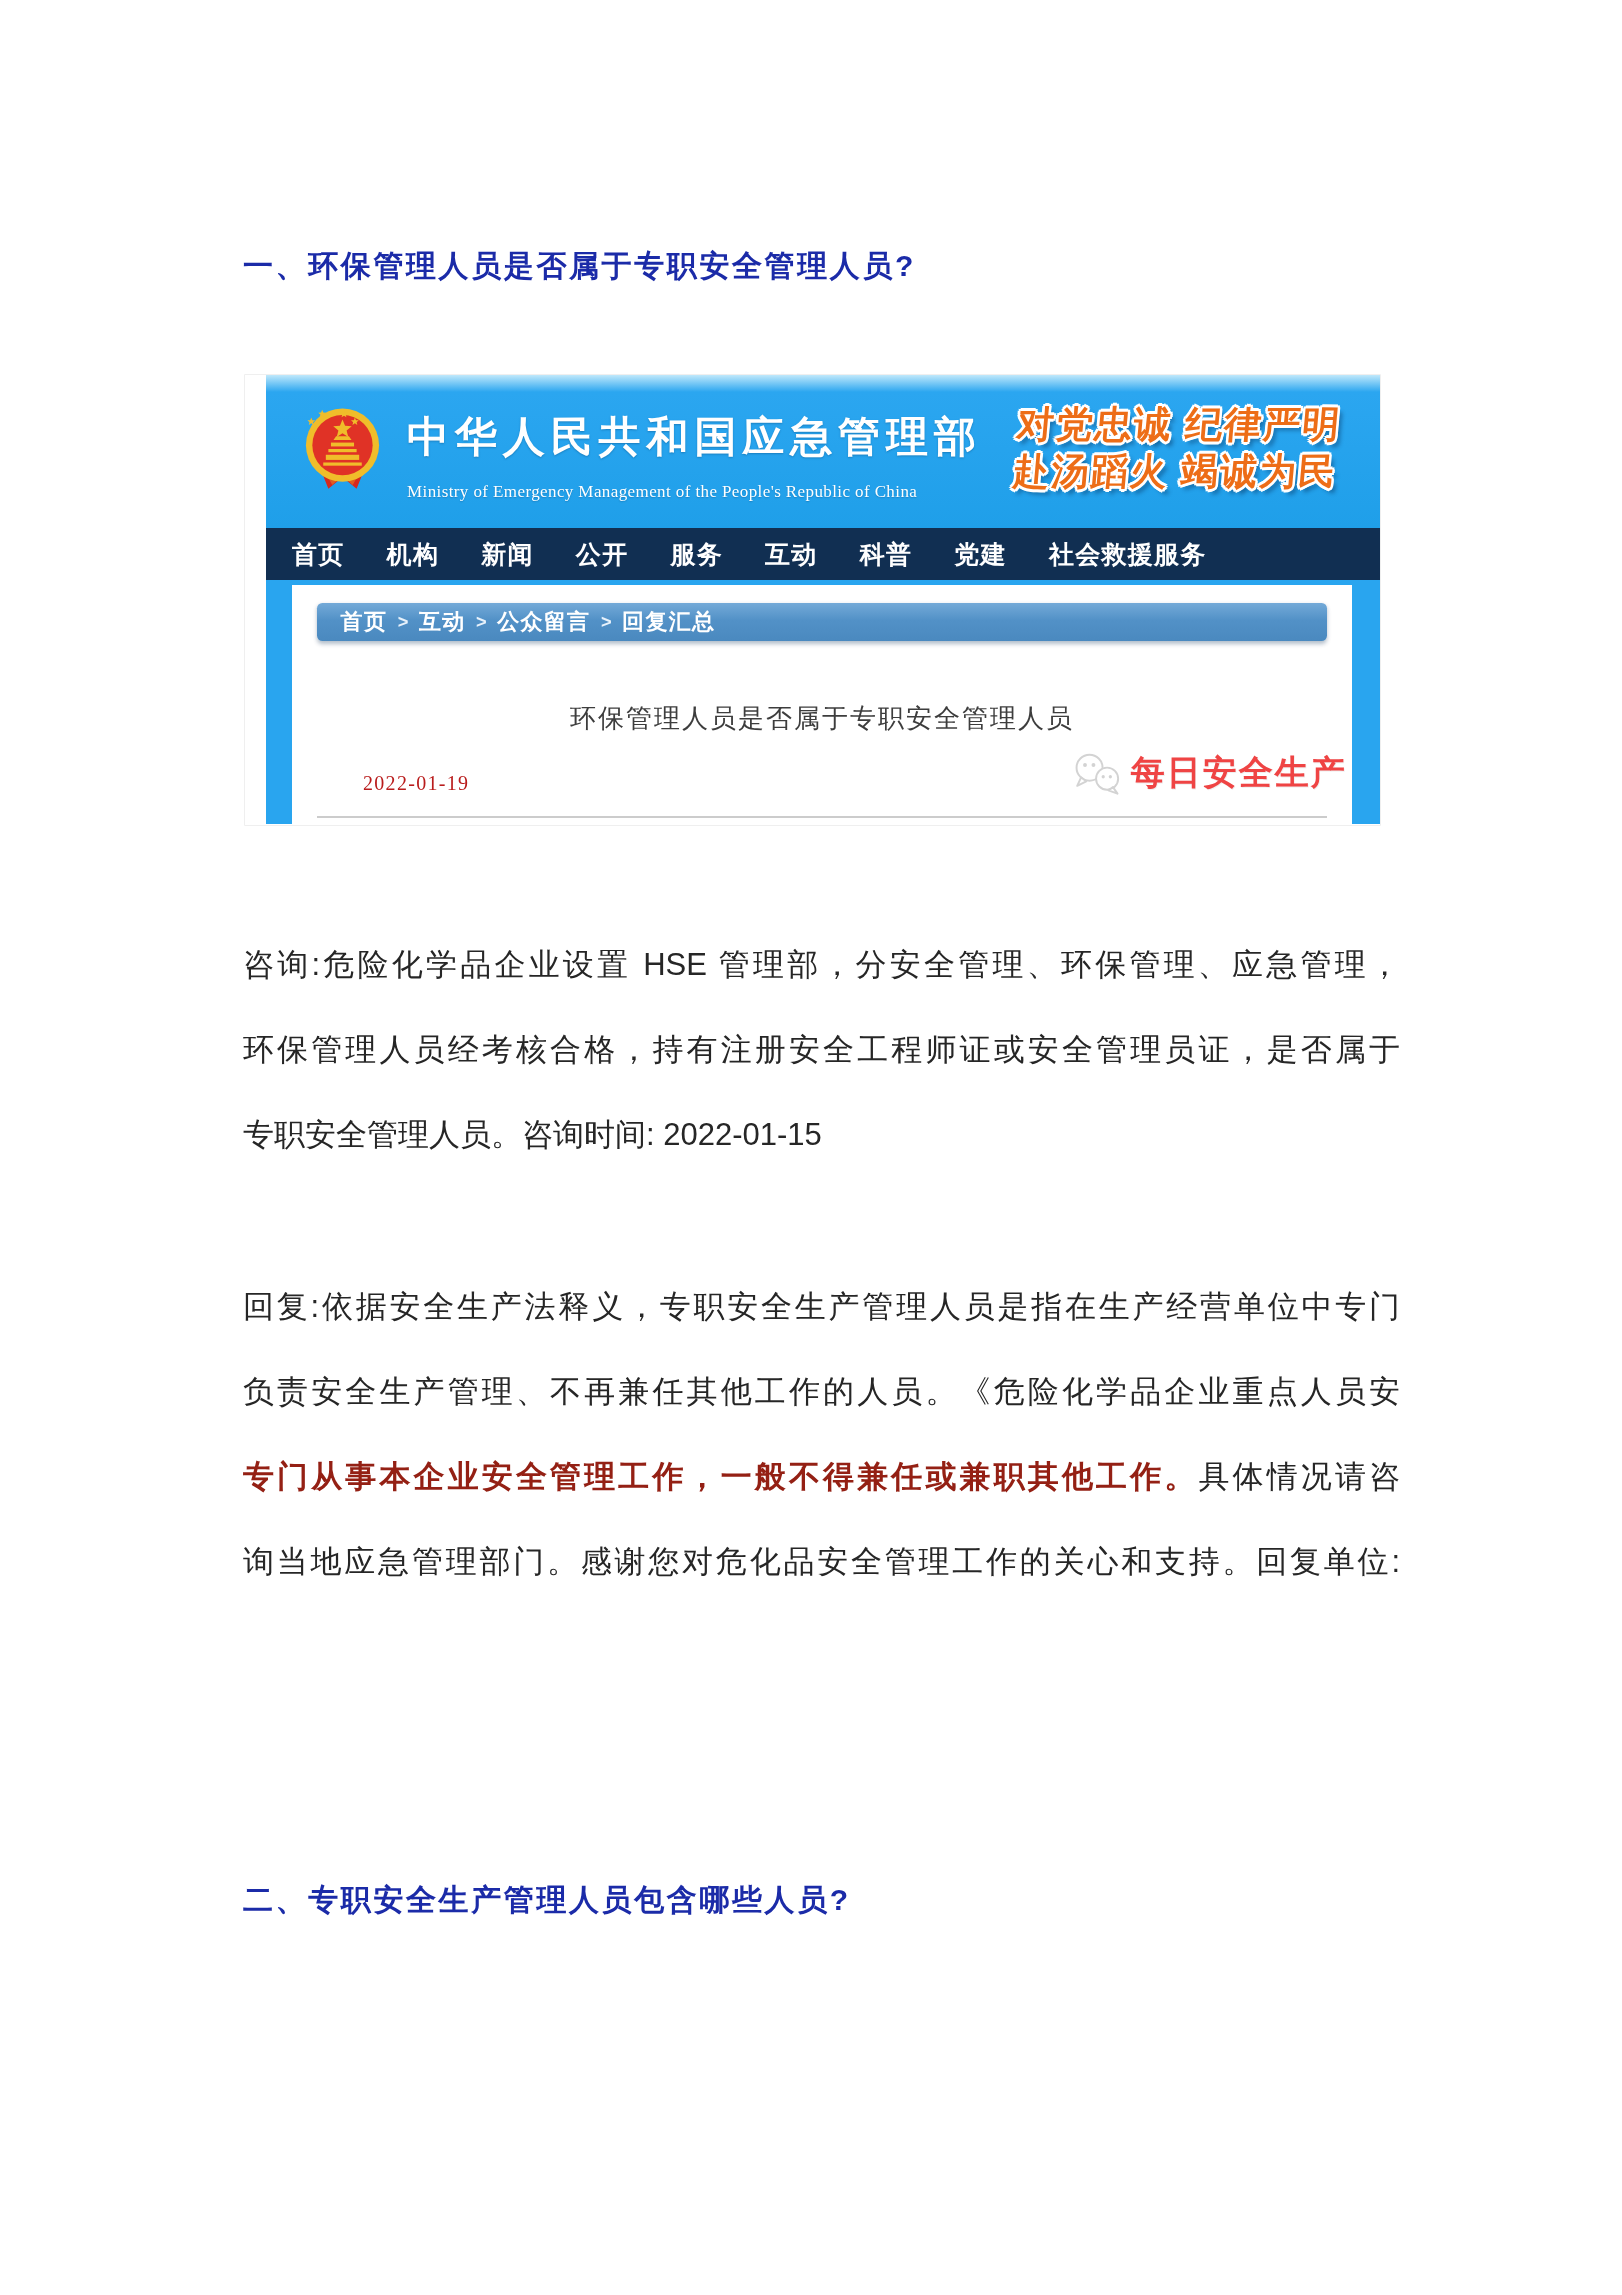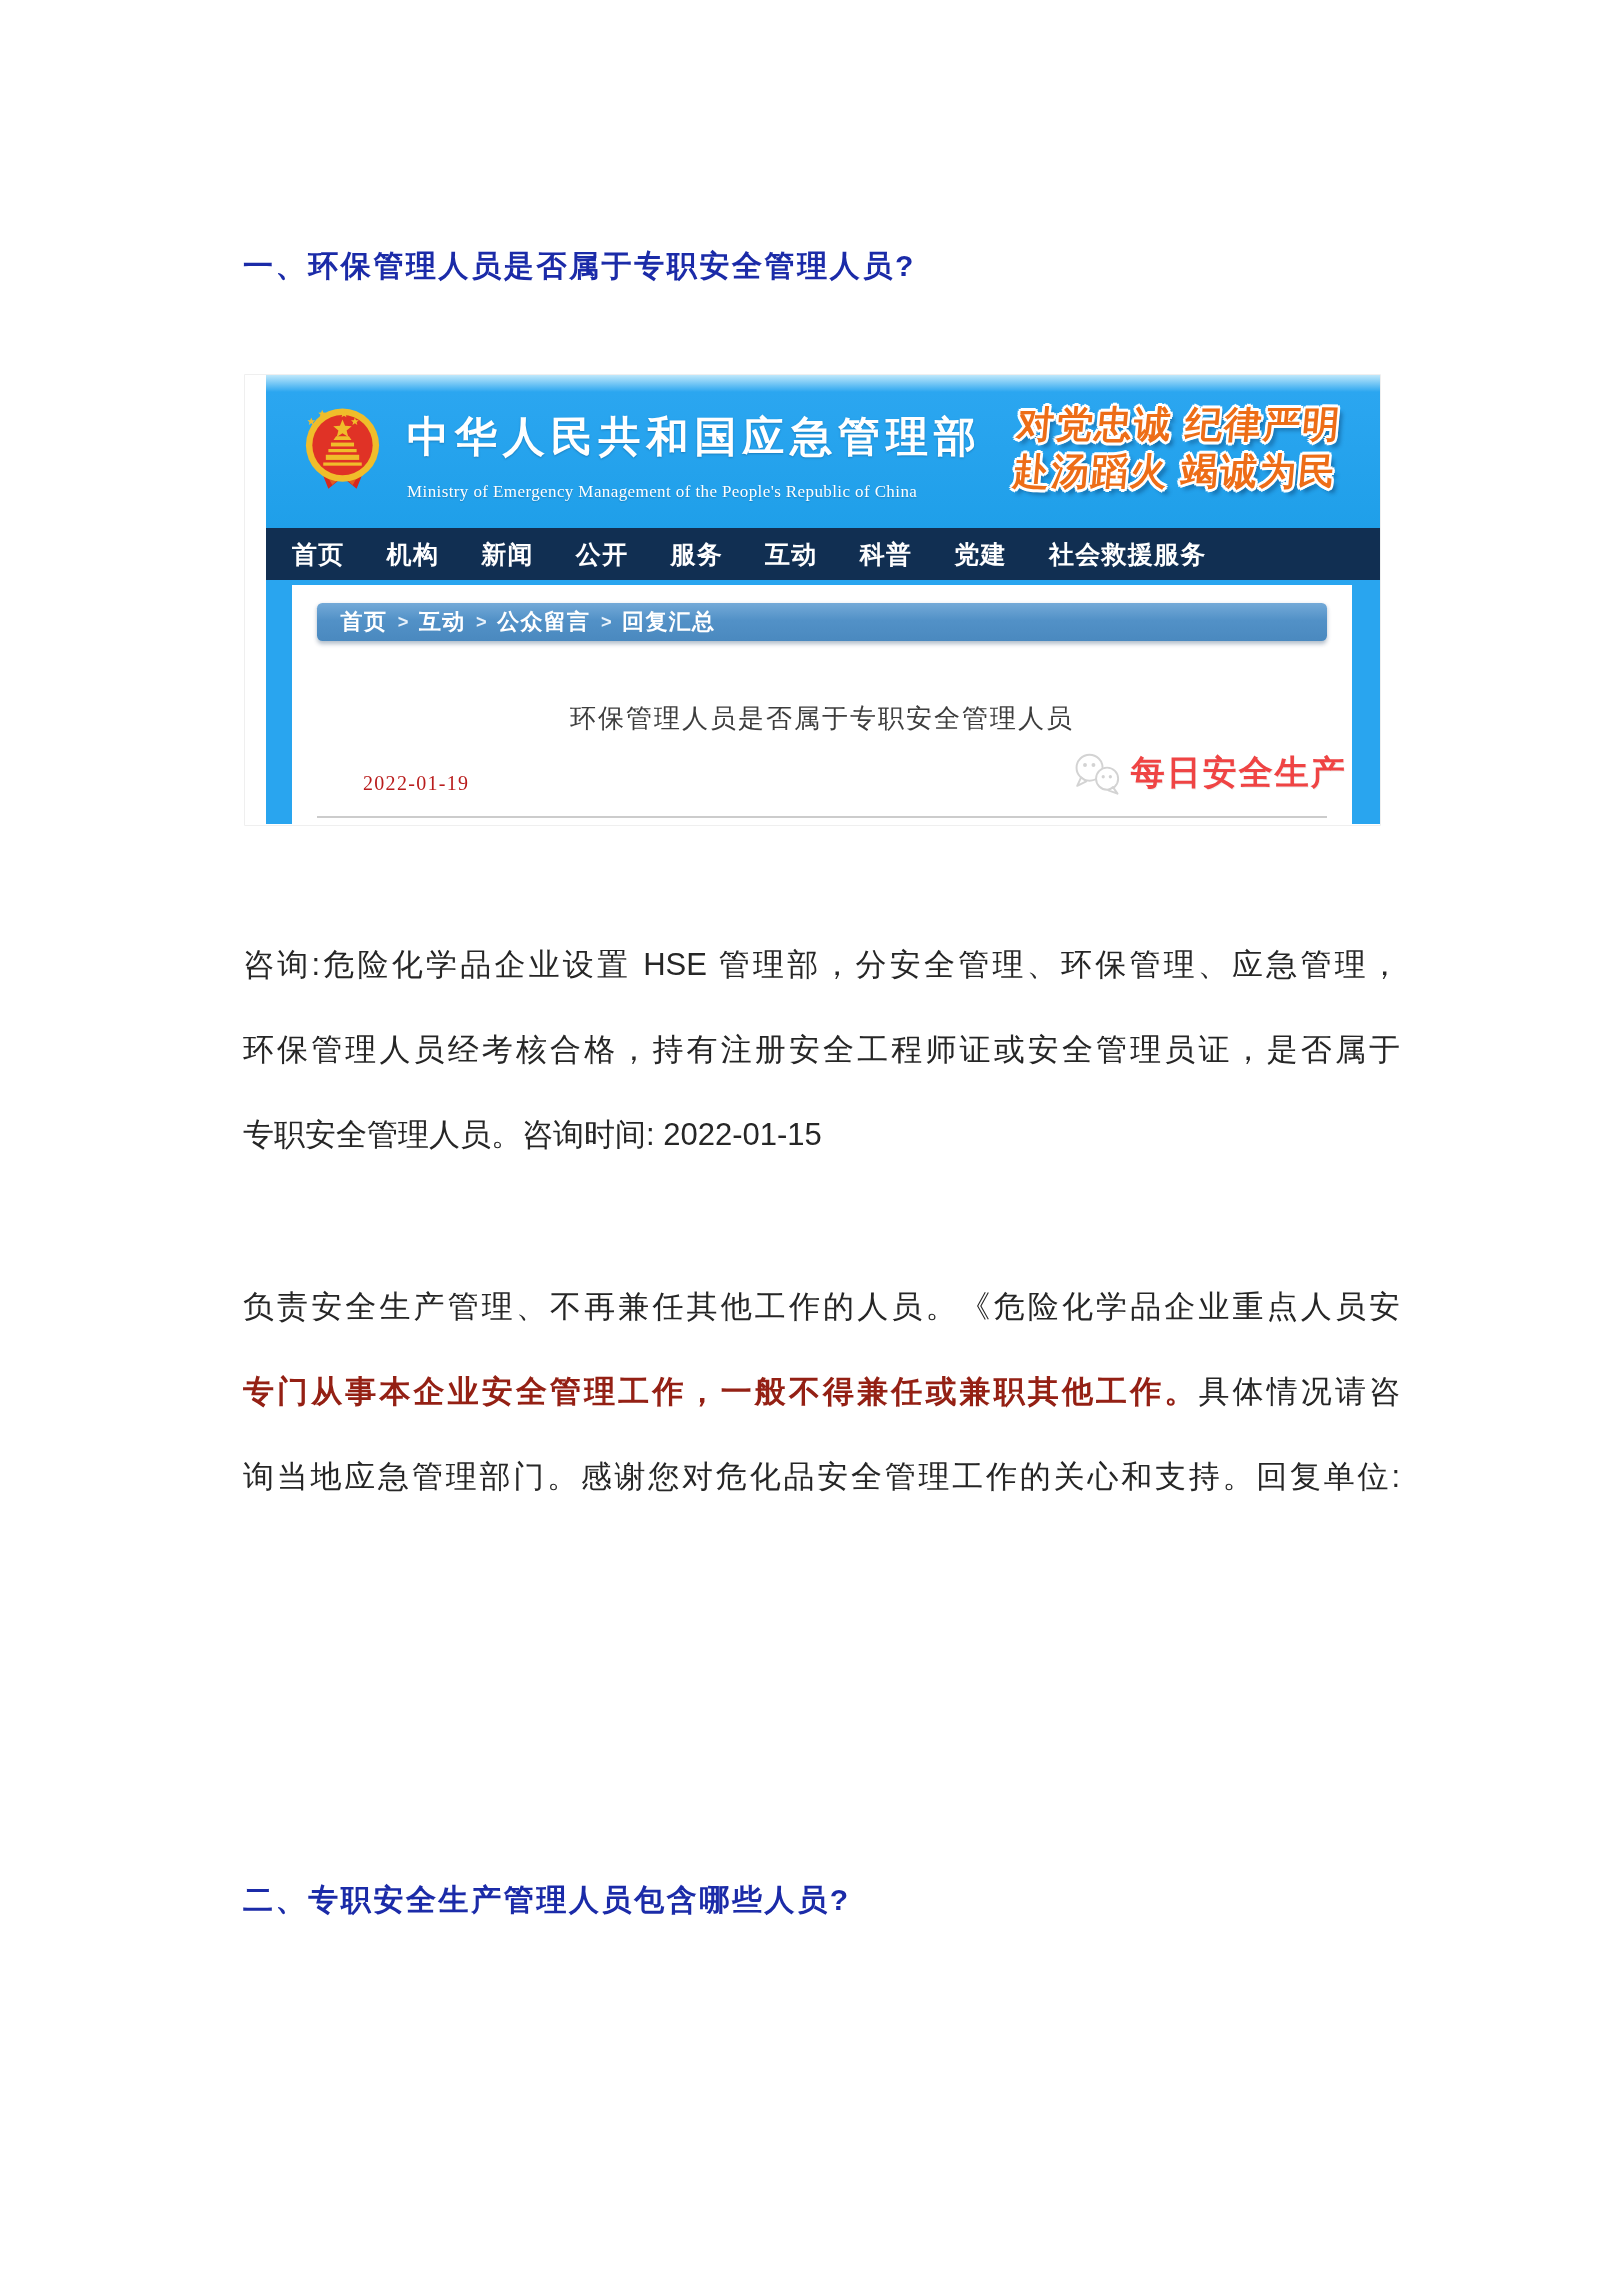--- a/index.html
+++ b/index.html
@@ -192,20 +192,21 @@
     </div>
   </div>
 
   <div id="para1" class="para">
       <div class="line j"><span>咨询:危险化学品企业设置 HSE 管理部，分安全管理、环保管理、应急管理，</span></div>
       <div class="line j"><span>环保管理人员经考核合格，持有注册安全工程师证或安全管理员证，是否属于</span></div>
       <div class="line"><span>专职安全管理人员。咨询时间: 2022-01-15</span></div>
     </div>
 
   <div id="para2" class="para">
+      <div class="line j"><span>回复:依据安全生产法释义，专职安全生产管理人员是指在生产经营单位中专门</span></div>
       <div class="line j"><span>负责安全生产管理、不再兼任其他工作的人员。《危险化学品企业重点人员安</span></div>
       <div class="line j"><span class="rb">专门从事本企业安全管理工作，一般不得兼任或兼职其他工作。</span><span>具体情况请咨</span></div>
       <div class="line j"><span>询当地应急管理部门。感谢您对危化品安全管理工作的关心和支持。回复单位:</span></div>
     </div>
 
   <div id="heading2" class="doc-heading">二、专职安全生产管理人员包含哪些人员?</div>
 
 </div>
 
 

